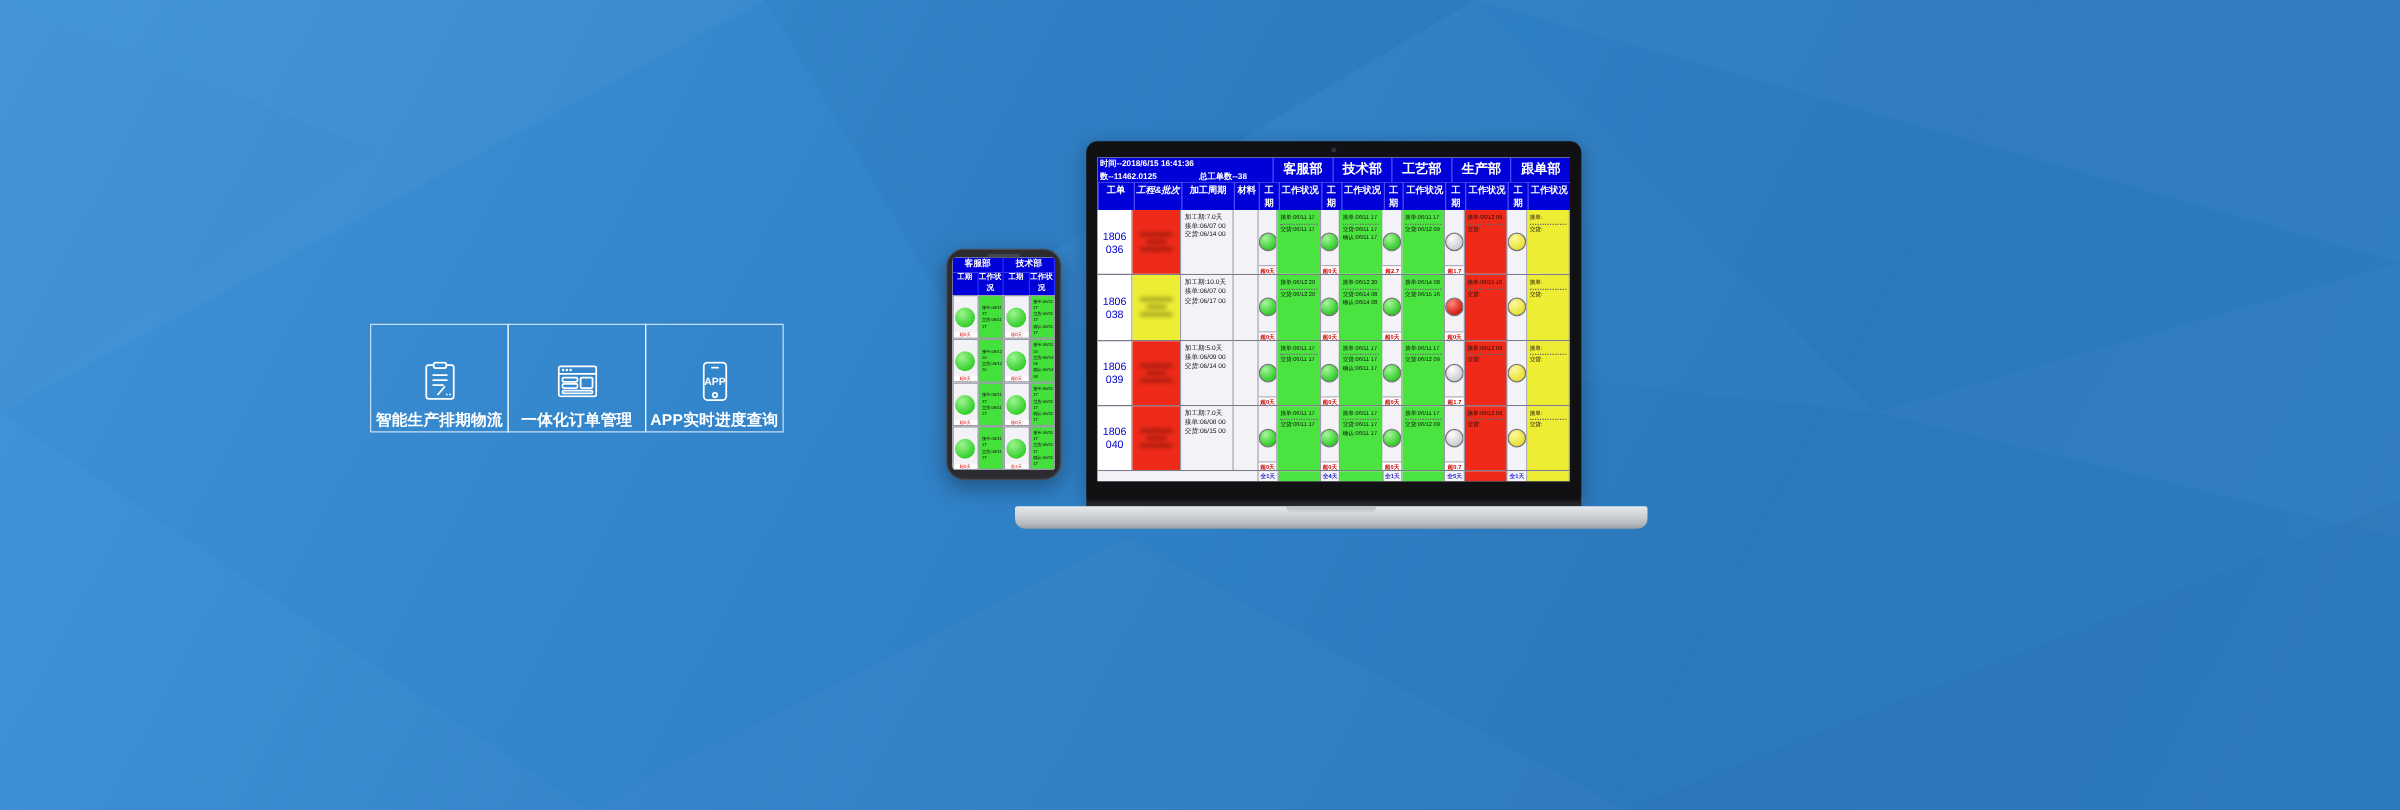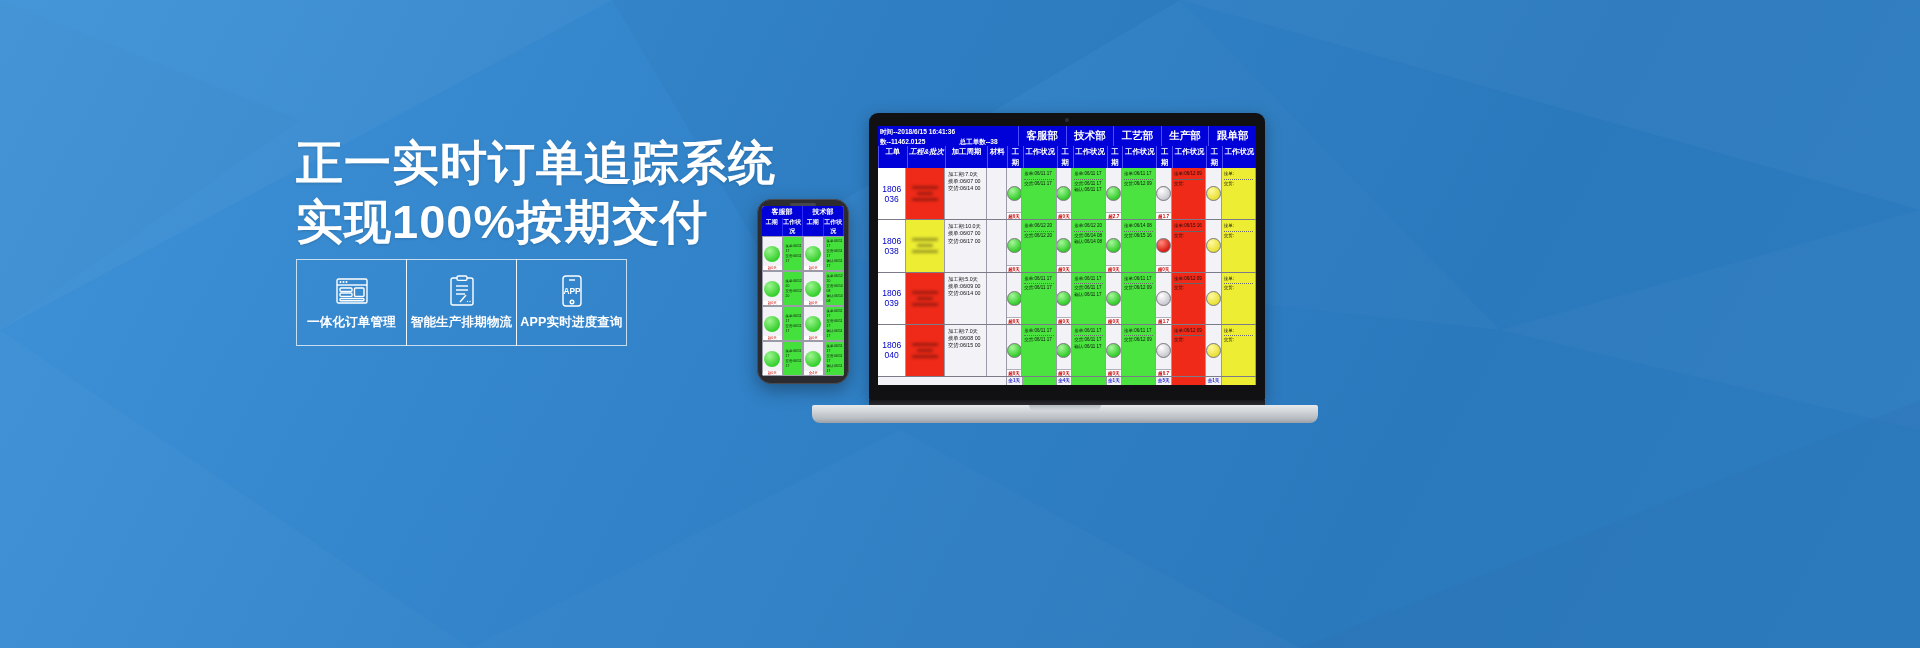--- a/index.html
+++ b/index.html
@@ -44,21 +44,21 @@
     gap: 0px;
   }
   .feature {
     width: 111px;
     height: 87px;
     border: 1px solid rgba(255,255,255,.72);
     margin-right: -1px;
     display: flex;
     flex-direction: column;
     align-items: center;
-    justify-content: center;
+    justify-content: flex-end;
     gap: 7px;
   }
   .feature .ficon { height: 32px; display:flex; align-items:center; justify-content:center; }
   .feature .flabel {
     color: #ffffff;
     font-size: 12.5px;
     font-weight: bold;
     white-space: nowrap;
     letter-spacing: .2px;
   }
@@ -234,58 +234,54 @@
       <polygon points="1180,0 1920,0 1920,210" fill="#ffffff" opacity="0.026"></polygon>
       <polygon points="0,330 470,648 0,648" fill="#ffffff" opacity="0.022"></polygon>
       <polygon points="470,648 900,430 1300,648" fill="#ffffff" opacity="0.018"></polygon>
       <polygon points="1300,648 1920,400 1920,648" fill="#000000" opacity="0.020"></polygon>
       <polygon points="1920,210 1500,330 1920,430" fill="#ffffff" opacity="0.020"></polygon>
       <polygon points="0,0 0,330 300,120" fill="#000000" opacity="0.012"></polygon>
       <polygon points="760,250 1180,0 1500,330" fill="#ffffff" opacity="0.014"></polygon>
     </svg>
   </div>
 
-  <div id="copy">
-    <div class="headline l1">正一实时订单追踪系统</div>
-    <div class="headline l2">实现100%按期交付</div>
-  </div>
 
   <div id="features">
+
+    <div class="feature">
+      <span class="ficon">
+        <svg width="28" height="32" viewBox="0 0 28 32" fill="none" stroke="#ffffff" stroke-width="1.4">
+          <path d="M9 3 H5 a2 2 0 0 0 -2 2 V28 a2 2 0 0 0 2 2 H23 a2 2 0 0 0 2 -2 V5 a2 2 0 0 0 -2 -2 H19"></path>
+          <rect x="9" y="1" width="10" height="4.4" rx="1.4"></rect>
+          <line x1="8" y1="11" x2="20" y2="11"></line>
+          <line x1="8" y1="15" x2="20" y2="15"></line>
+          <line x1="8" y1="19" x2="17" y2="19"></line>
+          <path d="M12 27 L18 20"></path>
+          <circle cx="19.5" cy="26.5" r=".7" fill="#fff" stroke="none"></circle>
+          <circle cx="22" cy="26.5" r=".7" fill="#fff" stroke="none"></circle>
+        </svg>
+      </span>
+      <span class="flabel">智能生产排期物流</span>
+    </div>
 
     <div class="feature">
       <span class="ficon">
         <svg width="32" height="26" viewBox="0 0 32 26" fill="none" stroke="#ffffff" stroke-width="1.4">
           <rect x="1" y="1" width="30" height="24" rx="1.5"></rect>
           <line x1="1" y1="7" x2="31" y2="7"></line>
           <circle cx="4.5" cy="4" r="1" fill="#fff" stroke="none"></circle>
           <circle cx="7.5" cy="4" r="1" fill="#fff" stroke="none"></circle>
           <circle cx="10.5" cy="4" r="1" fill="#fff" stroke="none"></circle>
           <rect x="4" y="10" width="12" height="3.4" rx="1"></rect>
           <rect x="4" y="15" width="12" height="3.4" rx="1"></rect>
           <rect x="18.5" y="10" width="9.5" height="8.4" rx="1"></rect>
           <rect x="4" y="20.5" width="24" height="2.2" rx="1"></rect>
         </svg>
       </span>
       <span class="flabel">一体化订单管理</span>
-    </div>
-
-    <div class="feature">
-      <span class="ficon">
-        <svg width="28" height="32" viewBox="0 0 28 32" fill="none" stroke="#ffffff" stroke-width="1.4">
-          <path d="M9 3 H5 a2 2 0 0 0 -2 2 V28 a2 2 0 0 0 2 2 H23 a2 2 0 0 0 2 -2 V5 a2 2 0 0 0 -2 -2 H19"></path>
-          <rect x="9" y="1" width="10" height="4.4" rx="1.4"></rect>
-          <line x1="8" y1="11" x2="20" y2="11"></line>
-          <line x1="8" y1="15" x2="20" y2="15"></line>
-          <line x1="8" y1="19" x2="17" y2="19"></line>
-          <path d="M12 27 L18 20"></path>
-          <circle cx="19.5" cy="26.5" r=".7" fill="#fff" stroke="none"></circle>
-          <circle cx="22" cy="26.5" r=".7" fill="#fff" stroke="none"></circle>
-        </svg>
-      </span>
-      <span class="flabel">智能生产排期物流</span>
     </div>
 
     <div class="feature">
       <span class="ficon">
         <svg width="24" height="32" viewBox="0 0 24 32" fill="none" stroke="#ffffff" stroke-width="1.4">
           <rect x="3" y="1" width="18" height="30" rx="3"></rect>
           <line x1="9" y1="5" x2="15" y2="5"></line>
           <circle cx="12" cy="27" r="1.8"></circle>
           <text x="12" y="19" font-family="Liberation Sans, sans-serif" font-size="8.4" font-weight="bold" fill="#ffffff" stroke="none" text-anchor="middle">APP</text>
         </svg>

